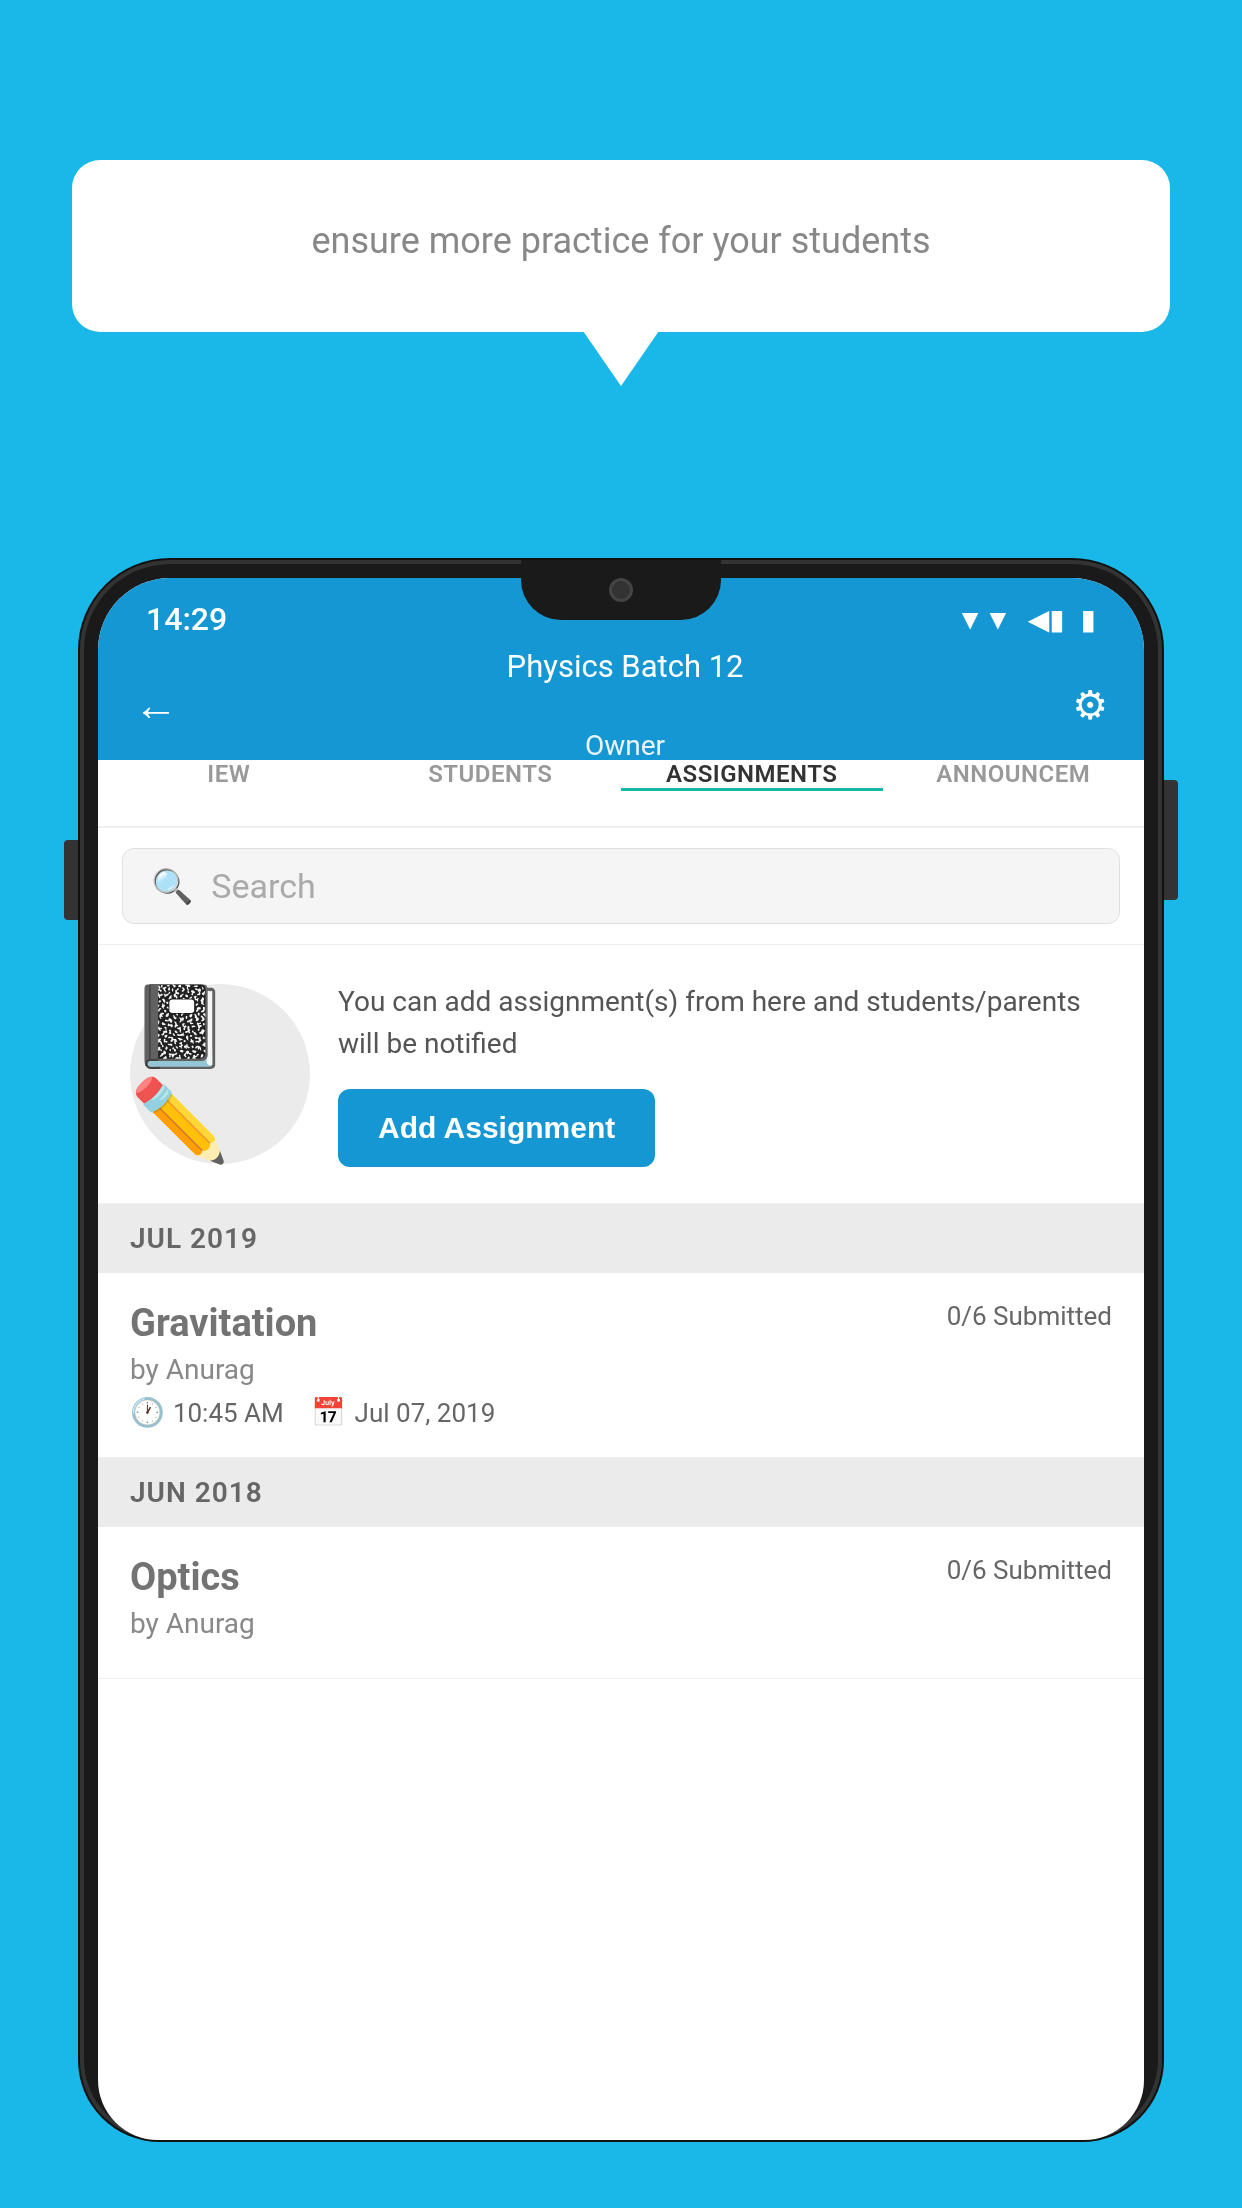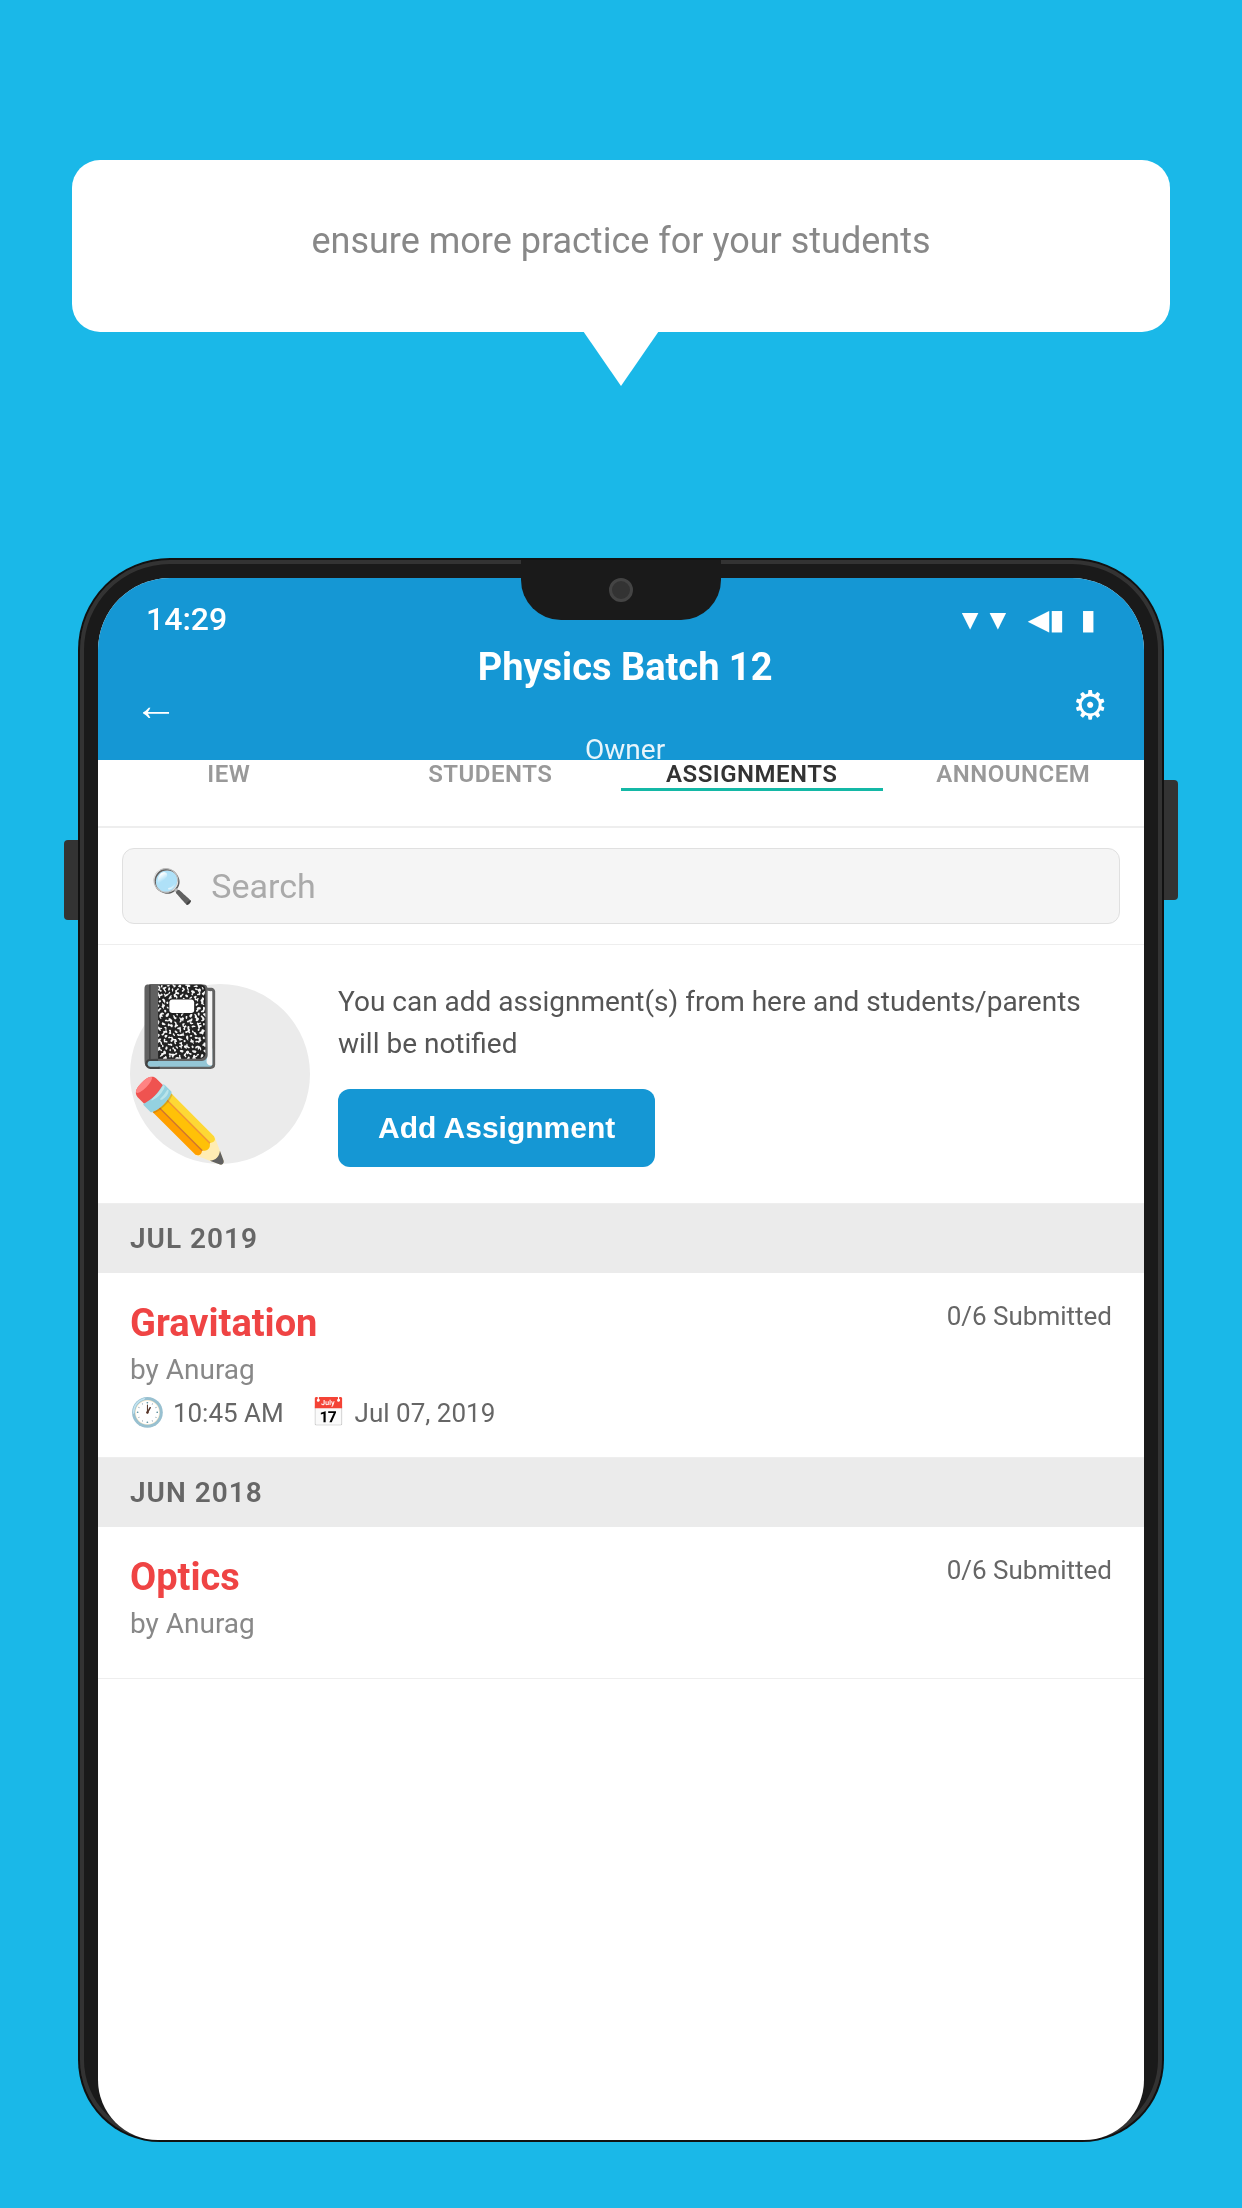--- a/index.html
+++ b/index.html
@@ -171,22 +171,22 @@
       font-size: 44px;
       cursor: pointer;
     }
 
     .header-center {
       text-align: center;
     }
 
     .header-title {
       color: white;
-      font-size: 38px;
-      font-weight: 700;
+      font-size: 31px;
+      font-weight: 400;
     }
 
     .header-subtitle {
       color: rgba(255,255,255,0.9);
       font-size: 28px;
       margin-top: 44px;
     }
 
     .header-settings {
       color: white;
@@ -317,21 +317,21 @@
     .assignment-row1 {
       display: flex;
       justify-content: space-between;
       align-items: flex-start;
       margin-bottom: 8px;
     }
 
     .assignment-name {
       font-size: 38px;
       font-weight: 700;
-      color: #ef4444;
+      color: #737373;
     }
 
     .assignment-submitted {
       font-size: 26px;
       color: #666;
     }
 
     .assignment-by {
       font-size: 28px;
       color: #888;

